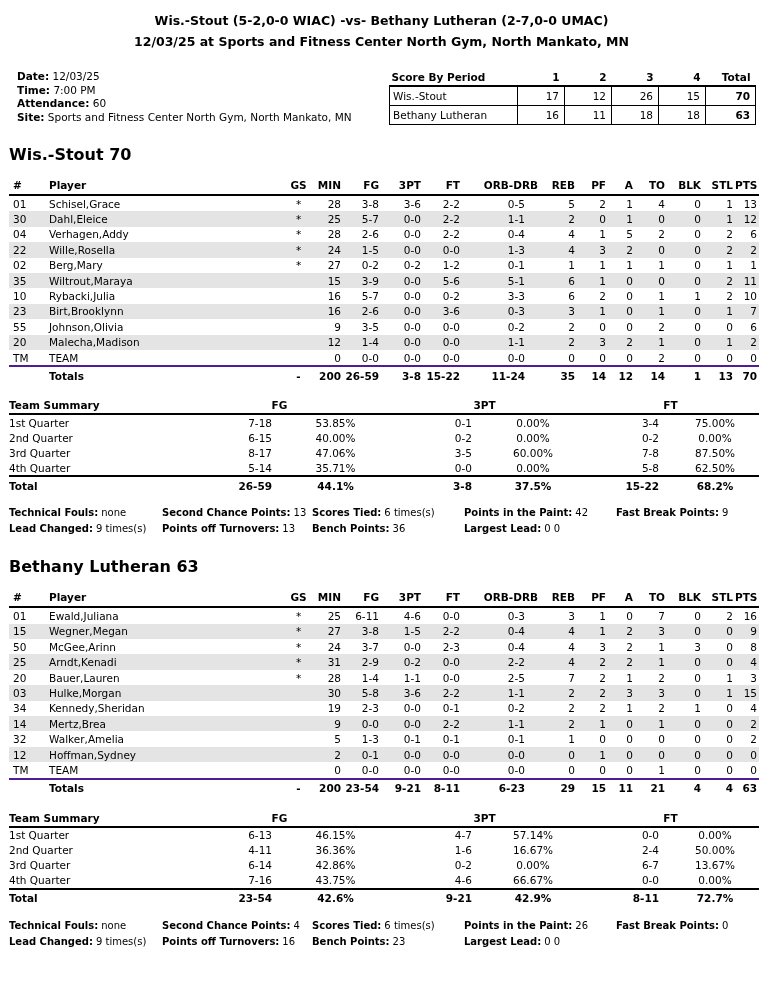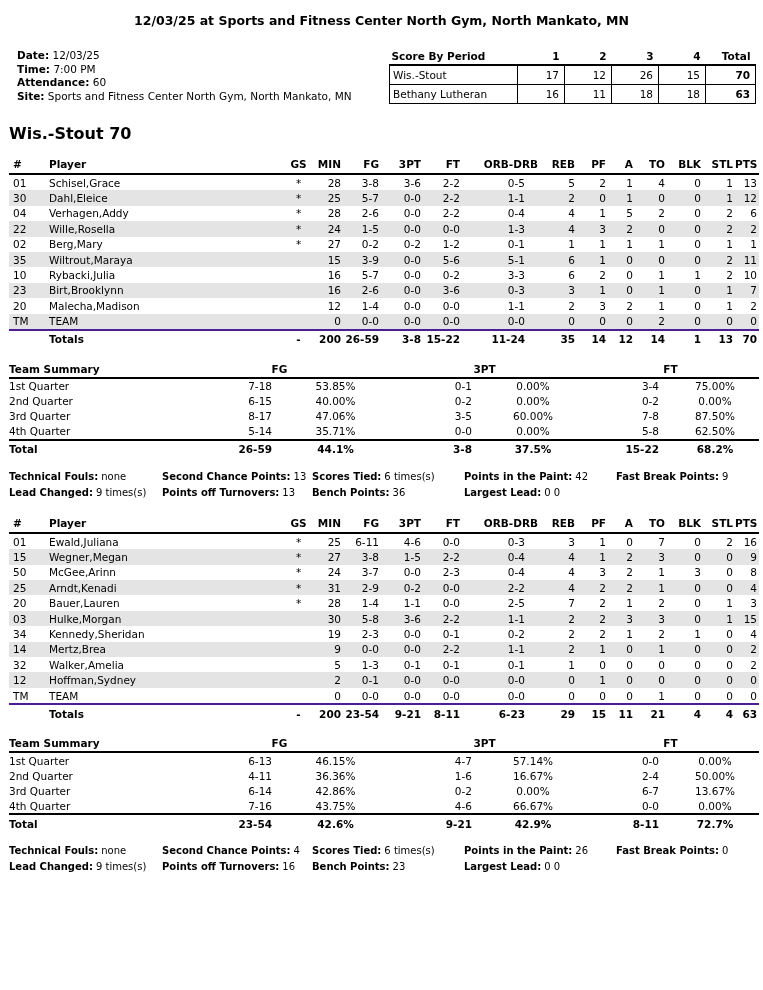--- a/index.html
+++ b/index.html
@@ -45,20 +45,21 @@
   .notes{margin-top:11px;font-size:10px;line-height:16px;display:grid;
          grid-template-columns:153px 150px 152px 152px auto;white-space:nowrap;}
   .notes .nlbl{font-weight:bold;}
   .notes .nval{margin-left:3px;}
 </style>
 </head>
 <body>
 
 <div class="page">
   <div class="titles">
+    <div>Wis.-Stout (5-2,0-0 WIAC) -vs- Bethany Lutheran (2-7,0-0 UMAC)</div>
     <div>12/03/25 at Sports and Fitness Center North Gym, North Mankato, MN</div>
   </div>
 
   <div class="content">
     <div class="top-row">
       <div class="game-info">
         <div><span class="lbl">Date:</span> <span>12/03/25</span></div>
         <div><span class="lbl">Time:</span> <span>7:00 PM</span></div>
         <div><span class="lbl">Attendance:</span> <span>60</span></div>
         <div><span class="lbl">Site:</span> <span>Sports and Fitness Center North Gym, North Mankato, MN</span></div>
@@ -284,20 +285,37 @@
             <td class="orb">0-3</td>
             <td>3</td>
             <td>1</td>
             <td>0</td>
             <td>1</td>
             <td>0</td>
             <td>1</td>
             <td>7</td>
           </tr>
 
+          <tr>
+            <td class="l">55</td>
+            <td class="l">Johnson,Olivia</td>
+            <td class="c"></td>
+            <td>9</td>
+            <td>3-5</td>
+            <td>0-0</td>
+            <td>0-0</td>
+            <td class="orb">0-2</td>
+            <td>2</td>
+            <td>0</td>
+            <td>0</td>
+            <td>2</td>
+            <td>0</td>
+            <td>0</td>
+            <td>6</td>
+          </tr>
 
           <tr>
             <td class="l">20</td>
             <td class="l">Malecha,Madison</td>
             <td class="c"></td>
             <td>12</td>
             <td>1-4</td>
             <td>0-0</td>
             <td>0-0</td>
             <td class="orb">1-1</td>
@@ -426,20 +444,21 @@
       <div><span class="nlbl">Scores Tied:</span><span class="nval">6 times(s)</span></div>
       <div><span class="nlbl">Points in the Paint:</span><span class="nval">42</span></div>
       <div><span class="nlbl">Fast Break Points:</span><span class="nval">9</span></div>
       <div><span class="nlbl">Lead Changed:</span><span class="nval">9 times(s)</span></div>
       <div><span class="nlbl">Points off Turnovers:</span><span class="nval">13</span></div>
       <div><span class="nlbl">Bench Points:</span><span class="nval">36</span></div>
       <div><span class="nlbl">Largest Lead:</span><span class="nval">0 0</span></div>
       <div></div>
     </div>
 
+    <div class="section-heading">Bethany Lutheran 63</div>
 
     <table class="t-box">
       <colgroup>
           <col style="width:36px">
           <col style="width:240px">
           <col style="width:27px">
           <col style="width:31px">
           <col style="width:38px">
           <col style="width:42px">
           <col style="width:39px">

